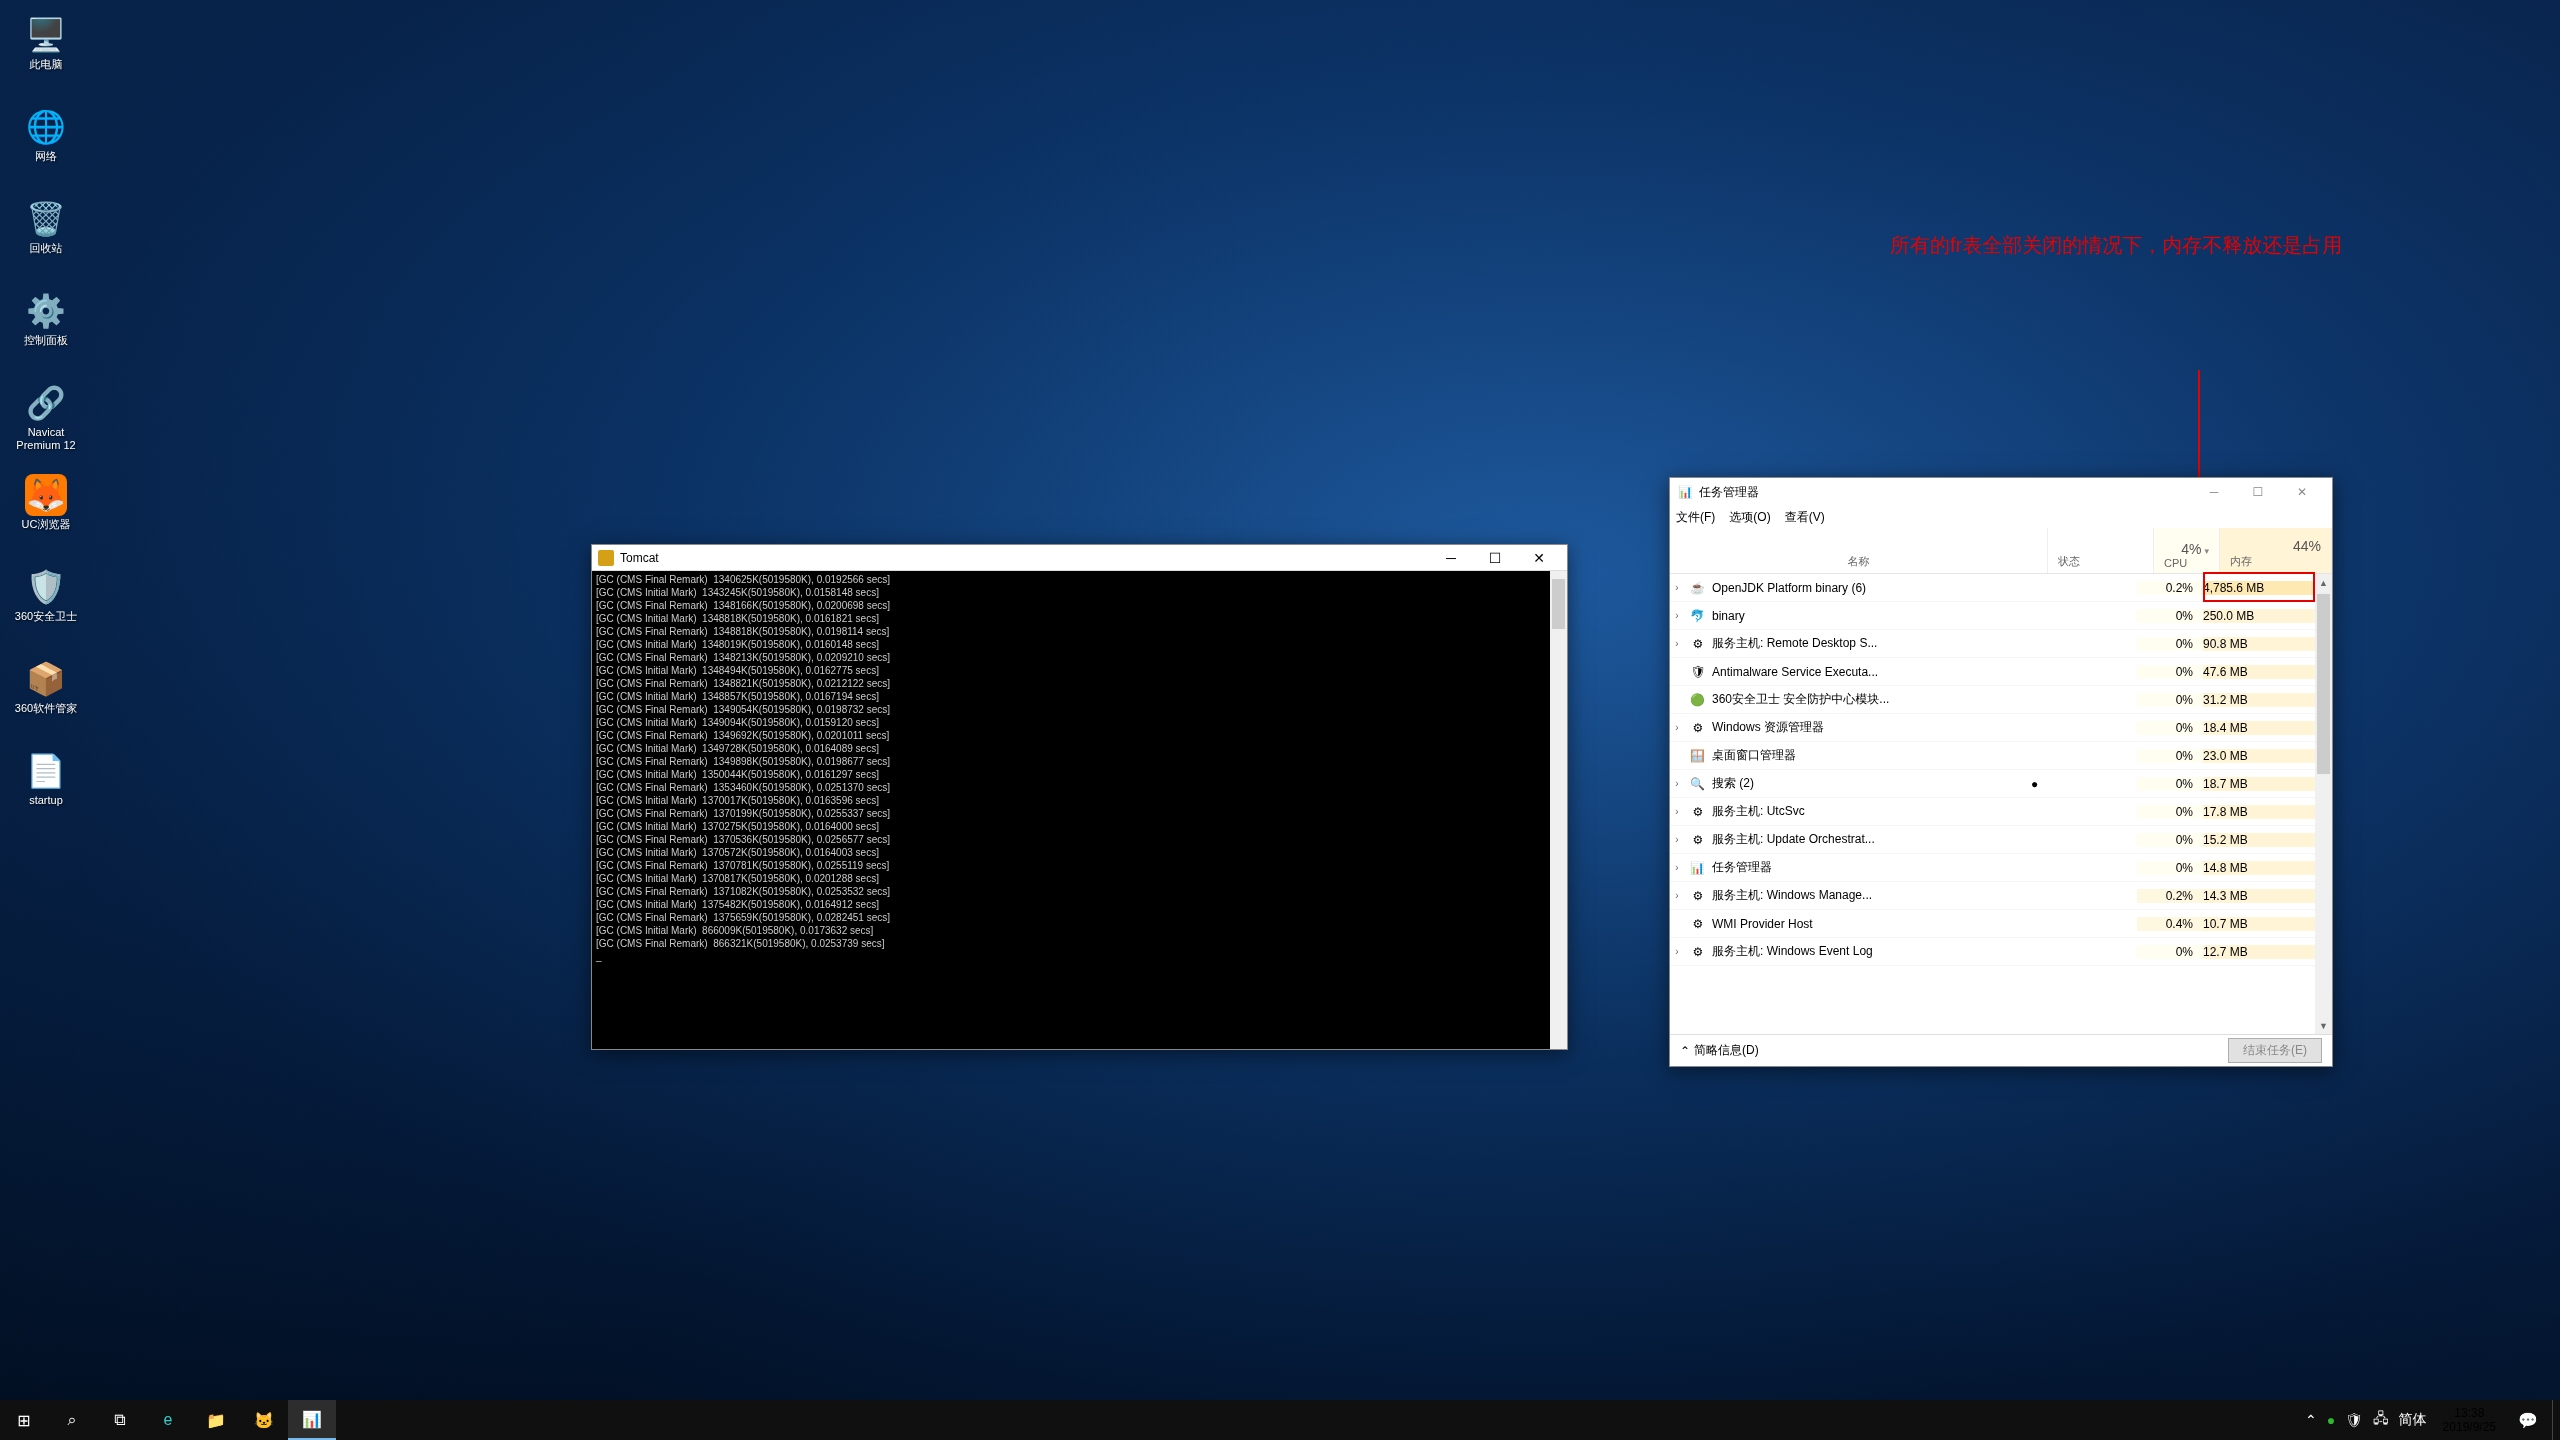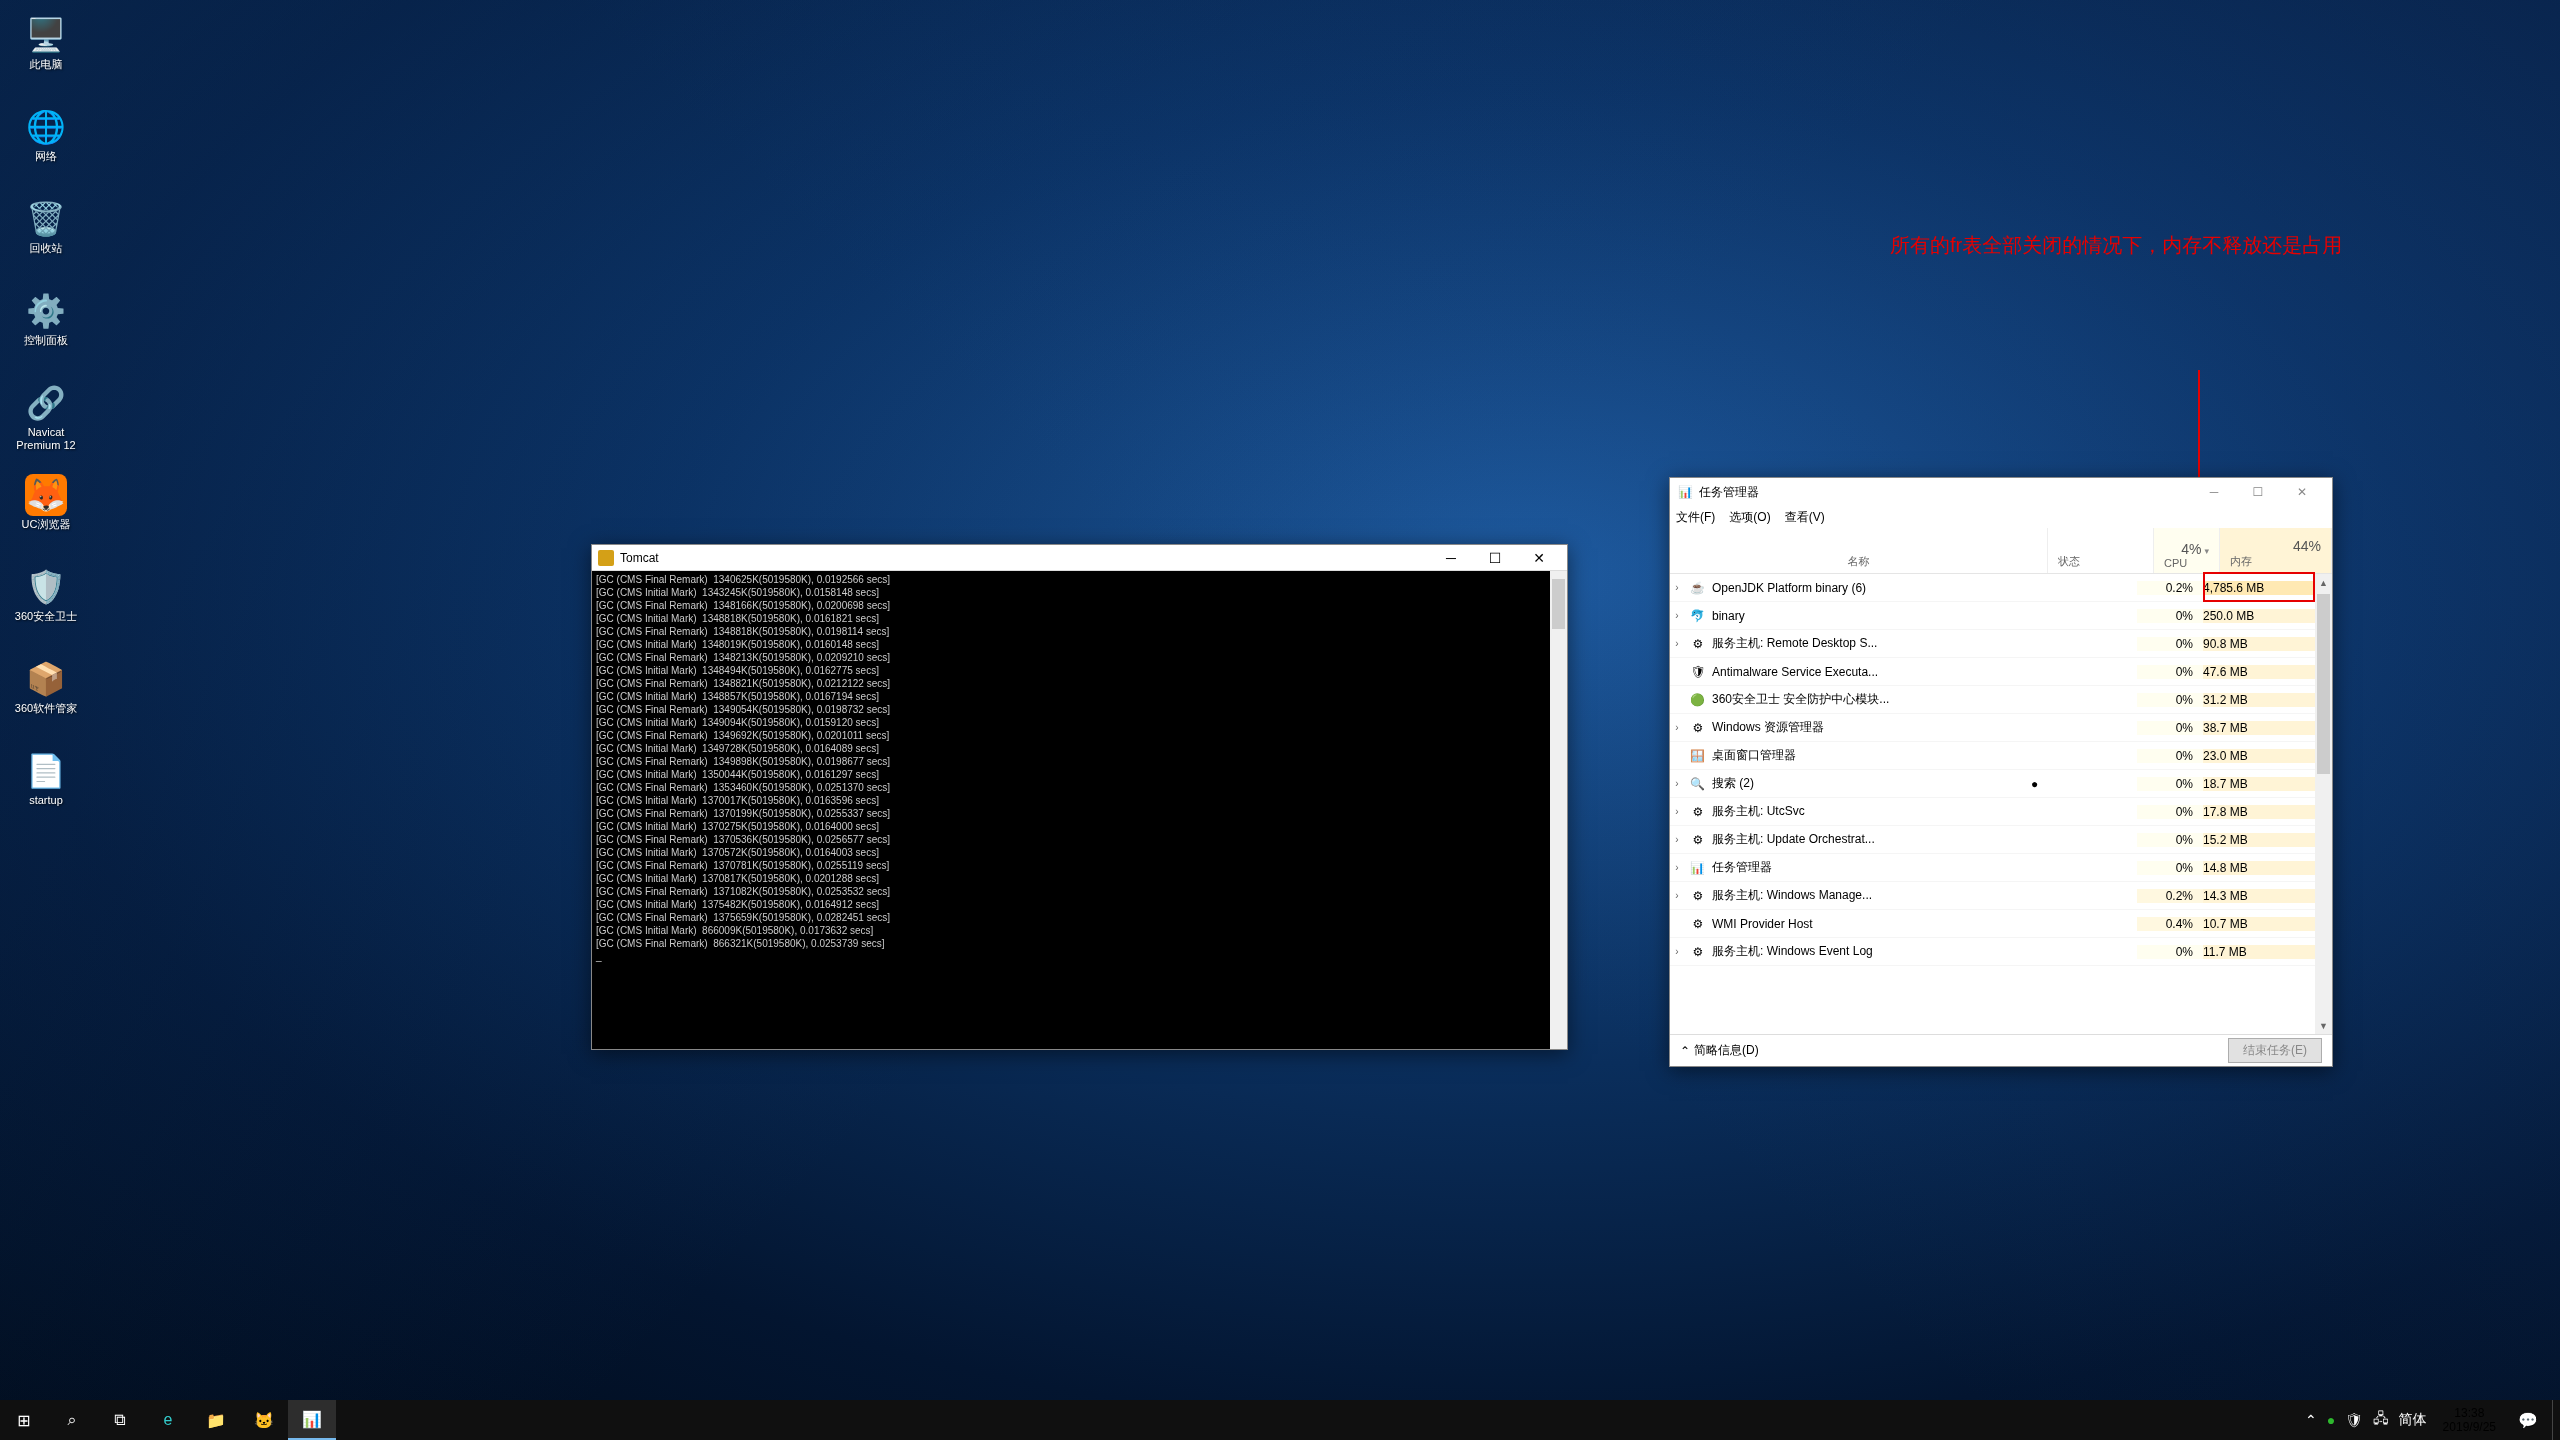--- a/index.html
+++ b/index.html
@@ -233,21 +233,21 @@
           <span class="rstatus"></span>
           <span class="rcpu">0%</span>
           <span class="rmem">31.2 MB</span>
         </div>
         <div class="row">
           <span class="exp">›</span>
           <span class="ricon">⚙</span>
           <span class="rname">Windows 资源管理器</span>
           <span class="rstatus"></span>
           <span class="rcpu">0%</span>
-          <span class="rmem">38.7 MB</span>
+          <span class="rmem">18.4 MB</span>
         </div>
         <div class="row">
           <span class="exp"></span>
           <span class="ricon">🪟</span>
           <span class="rname">桌面窗口管理器</span>
           <span class="rstatus"></span>
           <span class="rcpu">0%</span>
           <span class="rmem">23.0 MB</span>
         </div>
         <div class="row">
@@ -297,21 +297,21 @@
           <span class="rstatus"></span>
           <span class="rcpu">0.4%</span>
           <span class="rmem">10.7 MB</span>
         </div>
         <div class="row">
           <span class="exp">›</span>
           <span class="ricon">⚙</span>
           <span class="rname">服务主机: Windows Event Log</span>
           <span class="rstatus"></span>
           <span class="rcpu">0%</span>
-          <span class="rmem">11.7 MB</span>
+          <span class="rmem">12.7 MB</span>
         </div>
       </div>
     <div class="sb">
       <div class="up">▲</div>
       <div class="thumb"></div>
       <div class="dn" style="position:absolute;bottom:0;left:0;right:0">▼</div>
     </div>
 
     <div class="red-box" style="top:44px; right:17px; width:112px; height:30px;"></div>
   </div>

